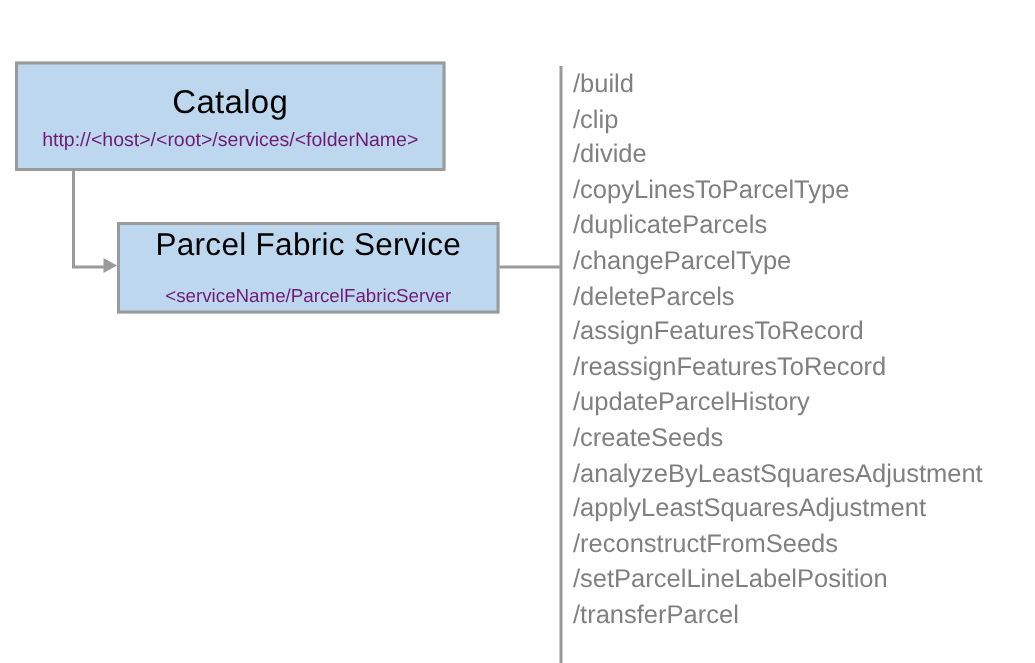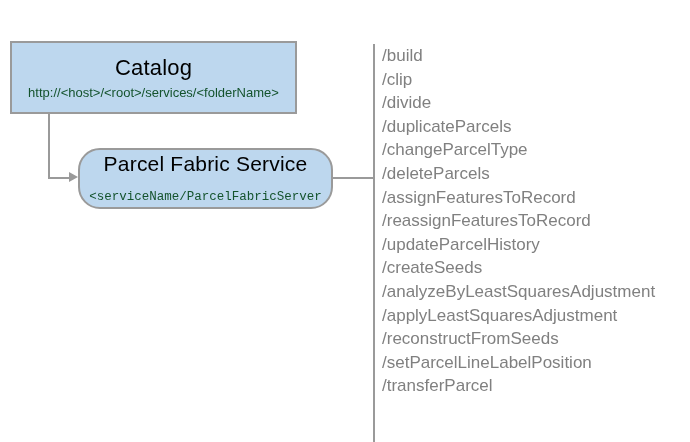--- a/index.html
+++ b/index.html
@@ -32,48 +32,46 @@
     justify-content: center;
     text-align: left;
   }
   .node-title {
     color: #000000;
     font-size: 22px;
     line-height: 26px;
     letter-spacing: 0.2px;
   }
   .node-subtitle {
-    color: #14532d;
+    color: #701a75;
     font-size: 13px;
     line-height: 17px;
     margin-top: 3px;
     white-space: nowrap;
   }
 
   #catalog-node {
     left: 10px;
     top: 41px;
     width: 287px;
     height: 73px;
   }
   #service-node {
     left: 78px;
     top: 148px;
     width: 255px;
     height: 61px;
-    border-radius: 22px;
   }
   #service-node .node-title {
     font-size: 21px;
     line-height: 24px;
   }
   #service-node .node-subtitle {
     font-size: 12.5px;
     margin-top: 13px;
-    font-family: Liberation Mono, monospace;
   }
 
   
   .conn {
     position: absolute;
     background: #9a9a9a;
   }
   
   #conn-vertical {
     left: 48px;
@@ -142,20 +140,21 @@
     <div class="node-title">Parcel Fabric Service</div>
     <div class="node-subtitle">&lt;serviceName/ParcelFabricServer</div>
   </div>
 
   <div class="conn" id="conn-service-to-list"></div>
 
   <div id="operations">
       <div class="operation">/build</div>
       <div class="operation">/clip</div>
       <div class="operation">/divide</div>
+      <div class="operation">/copyLinesToParcelType</div>
       <div class="operation">/duplicateParcels</div>
       <div class="operation">/changeParcelType</div>
       <div class="operation">/deleteParcels</div>
       <div class="operation">/assignFeaturesToRecord</div>
       <div class="operation">/reassignFeaturesToRecord</div>
       <div class="operation">/updateParcelHistory</div>
       <div class="operation">/createSeeds</div>
       <div class="operation">/analyzeByLeastSquaresAdjustment</div>
       <div class="operation">/applyLeastSquaresAdjustment</div>
       <div class="operation">/reconstructFromSeeds</div>

